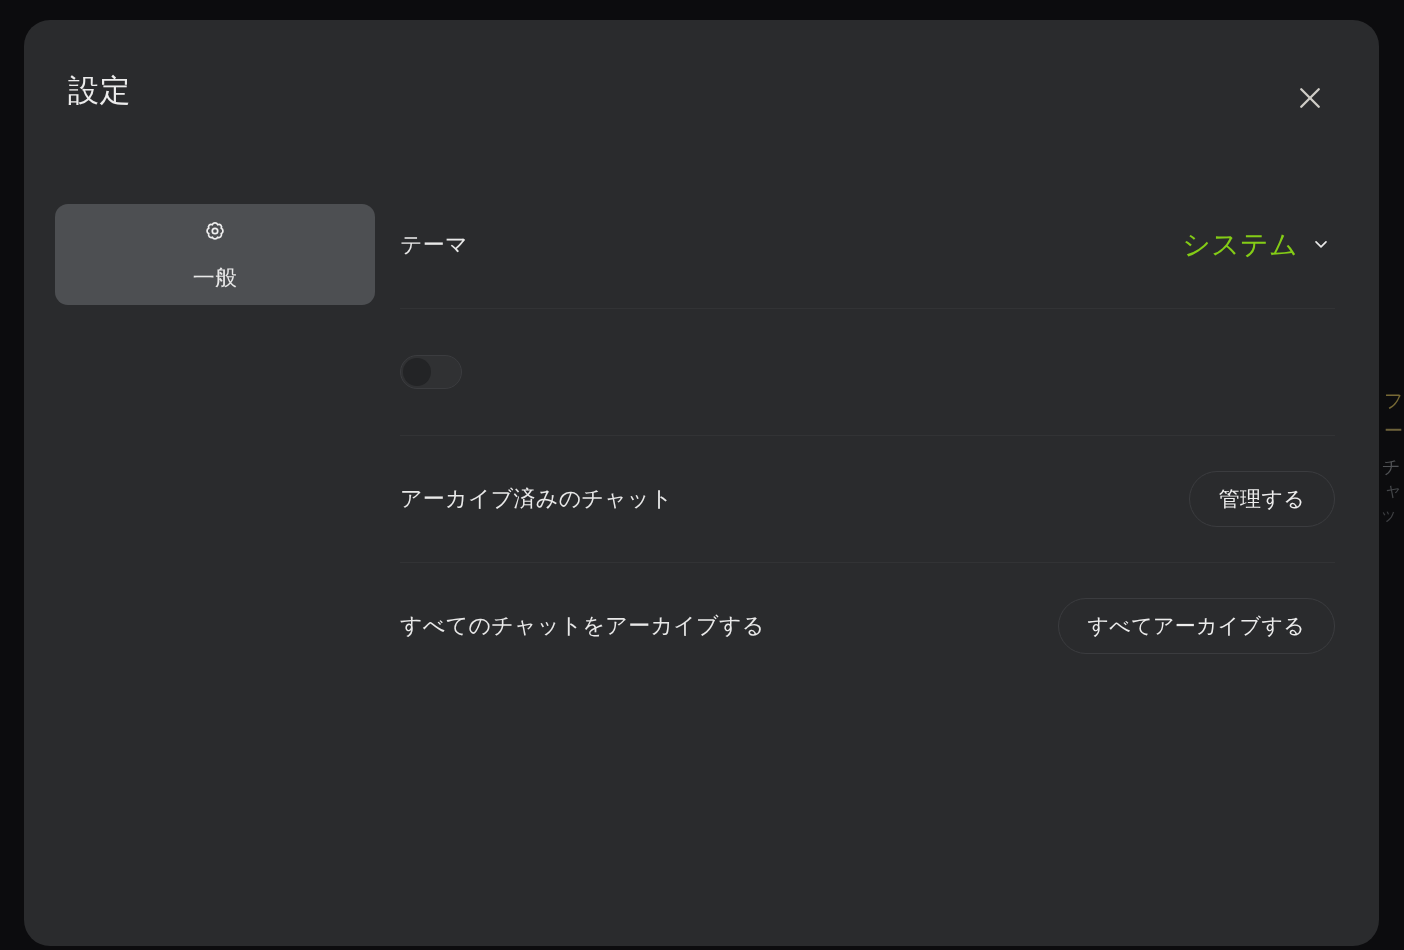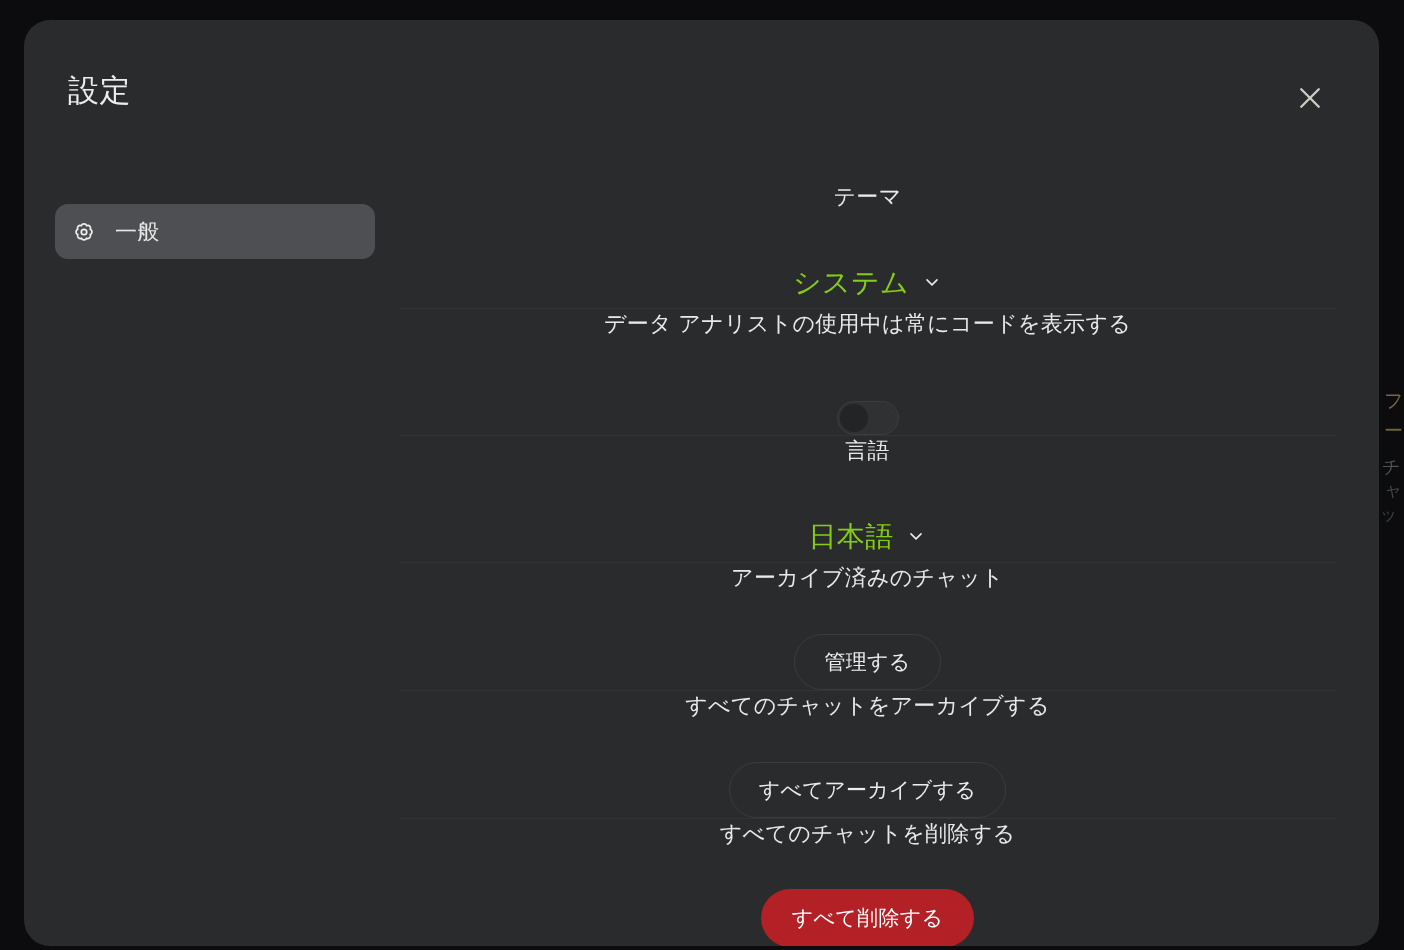--- a/index.html
+++ b/index.html
@@ -106,20 +106,21 @@
     display: flex;
     align-items: center;
     gap: 16px;
     padding: 12px 14px;
     margin-bottom: 10px;
     width: 320px;
     box-sizing: border-box;
     border-radius: 13px;
     cursor: pointer;
     color: #e4e4e4;
+    flex-direction: column;
   }
   .sidebar-item.active {
     background: #4d4f52;
   }
   .sidebar-icon {
     flex: 0 0 30px;
     width: 30px;
     height: 30px;
     display: flex;
     align-items: center;
@@ -141,21 +142,20 @@
     padding: 30px 44px 0 24px;
     box-sizing: border-box;
   }
   .setting-row {
     display: flex;
     align-items: center;
     justify-content: space-between;
     min-height: 126px;
     border-top: 1px solid #323335;
     gap: 40px;
-    flex-direction: column;
   }
   .setting-row:first-child {
     border-top: none;
   }
   .setting-label {
     font-size: 22px;
     color: #e9e9e9;
     letter-spacing: .3px;
     line-height: 1.4;
   }
@@ -288,58 +288,38 @@
             <span class="chev">
               <svg width="20" height="20" viewBox="0 0 24 24" fill="none" stroke="#e9e9e9" stroke-width="2" stroke-linecap="round" stroke-linejoin="round">
                 <polyline points="6 9.5 12 15.5 18 9.5"></polyline>
               </svg>
             </span>
           </button>
         </div>
       </div>
 
       <div class="setting-row">
-        <div class="setting-label">データ アナリストの使用中は常にコードを表示する</div>
         <div class="setting-control">
           <button class="toggle" aria-pressed="false">
             <span class="knob"></span>
           </button>
         </div>
       </div>
 
-      <div class="setting-row">
-        <div class="setting-label">言語</div>
-        <div class="setting-control">
-          <button class="dropdown">
-            <span>日本語</span>
-            <span class="chev">
-              <svg width="20" height="20" viewBox="0 0 24 24" fill="none" stroke="#e9e9e9" stroke-width="2" stroke-linecap="round" stroke-linejoin="round">
-                <polyline points="6 9.5 12 15.5 18 9.5"></polyline>
-              </svg>
-            </span>
-          </button>
-        </div>
-      </div>
 
       <div class="setting-row">
         <div class="setting-label">アーカイブ済みのチャット</div>
         <div class="setting-control">
           <button class="btn-outline">管理する</button>
         </div>
       </div>
 
       <div class="setting-row">
         <div class="setting-label">すべてのチャットをアーカイブする</div>
         <div class="setting-control">
           <button class="btn-outline">すべてアーカイブする</button>
         </div>
       </div>
 
-      <div class="setting-row">
-        <div class="setting-label">すべてのチャットを削除する</div>
-        <div class="setting-control">
-          <button class="btn-danger">すべて削除する</button>
-        </div>
-      </div>
 
     </section>
   </div>
 </div>
 
 </body></html>

